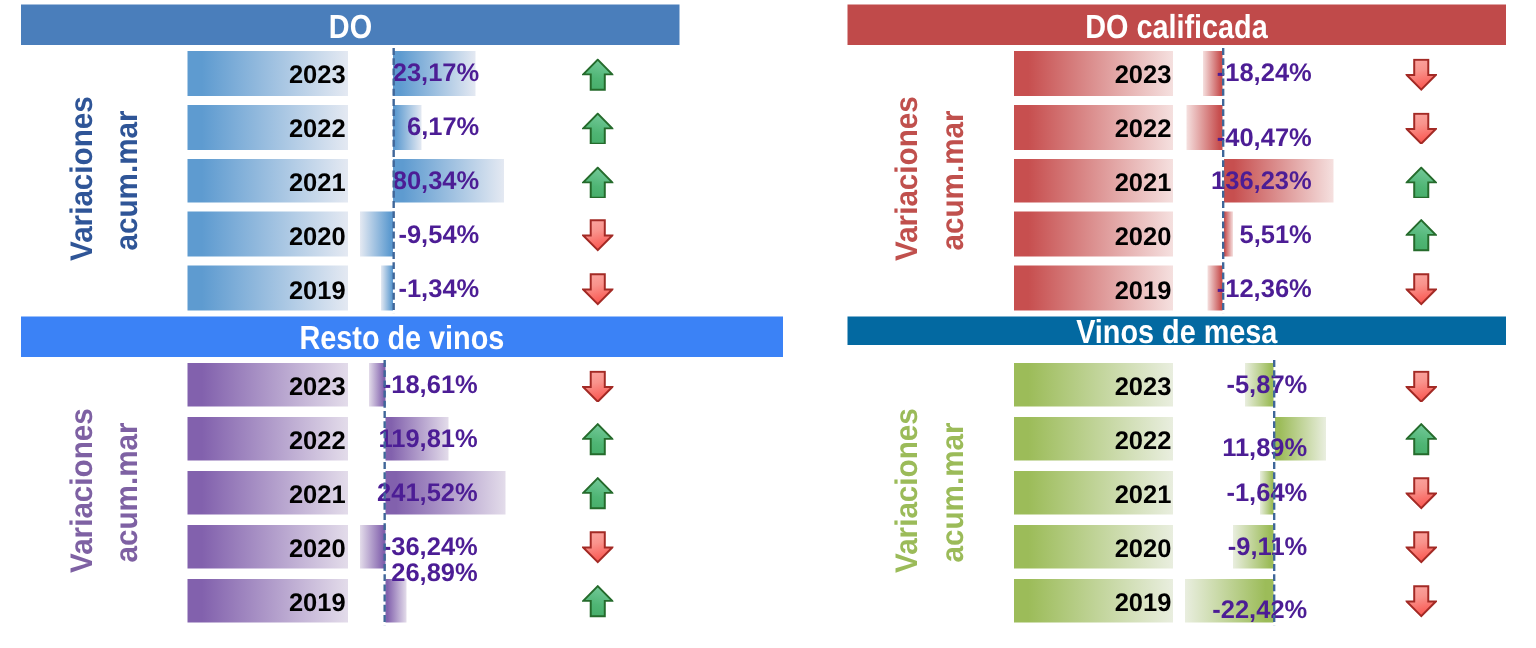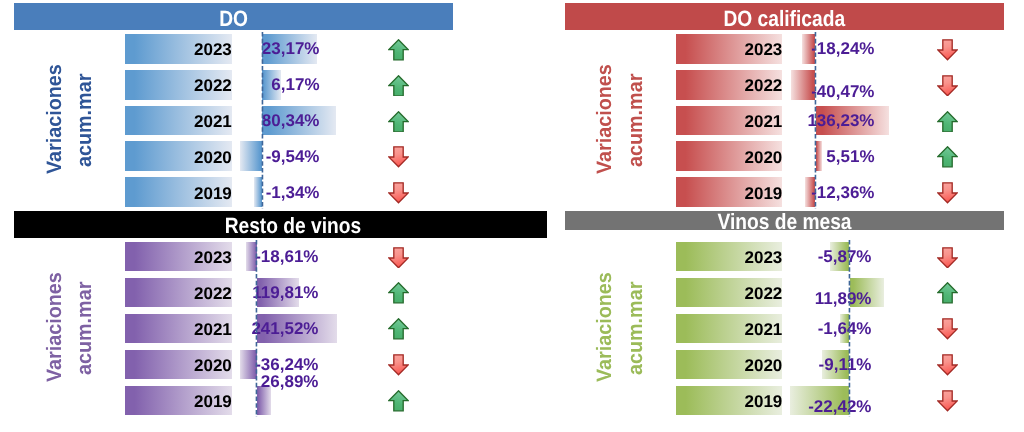--- a/index.html
+++ b/index.html
@@ -8,21 +8,21 @@
        -webkit-font-smoothing:antialiased;text-rendering:geometricPrecision;}
   .panel{position:absolute;left:0;top:0;width:1024px;height:432px;}
   .phead{position:absolute;display:flex;align-items:center;justify-content:center;
          overflow:hidden;}
   .phead>span{color:#ffffff;font-weight:bold;font-size:22.2px;line-height:1;
          display:inline-block;transform:scaleX(0.865) translateY(1.6px);white-space:nowrap;}
   .side{position:absolute;font-weight:bold;font-size:20.8px;line-height:1;
         white-space:nowrap;transform-origin:0 0;}
   .ybar{position:absolute;}
   .ylbl{position:absolute;line-height:1;display:flex;align-items:center;
-        justify-content:flex-end;}
+        justify-content:center;margin-left:33px;}
   .ylbl>span{font-weight:bold;font-size:17.0px;color:#000;display:inline-block;
         transform:translateY(1.2px);white-space:nowrap;}
   .dbar{position:absolute;}
   .axis{position:absolute;width:3px;overflow:hidden;}
   .axis svg{display:block;}
   .pct{position:absolute;line-height:1;display:flex;align-items:center;
        justify-content:flex-end;}
   .pct>span{font-weight:bold;font-size:17.0px;color:#4c1d95;display:inline-block;
        transform:translateY(0.0px);transform-origin:100% 50%;white-space:nowrap;}
   .arw{position:absolute;}
@@ -248,21 +248,21 @@
           <path d="M51.5 105 L4 55.5 L28.5 55.5 L28.5 4 L74.5 4 L74.5 55.5 L99 55.5 Z" fill="url(#g14)" stroke="#A32A25" stroke-width="6.5" stroke-linejoin="miter"></path>
         </svg></div>
   </div>
   <div class="axis" style="left:814.05px;top:32px;height:177px;">
       <svg width="3" height="177">
         <line x1="1.45" y1="0" x2="1.45" y2="177" stroke="#3F6699" stroke-width="1.6" stroke-dasharray="4.6 2.2"></line>
       </svg>
     </div>
 </div>
 <div class="panel">
-  <div class="phead" style="left:14px;top:210.8px;width:508px;height:27.4px;background:#000000;padding-left:25px;">
+  <div class="phead" style="left:14px;top:210.8px;width:508px;height:27.4px;background:#3b82f6;">
       <span>Resto de vinos</span>
     </div>
   <div class="side" style="left:44.5px;top:381.7px;color:#7E61A3;transform:rotate(-90deg) scaleX(0.95);transform-origin:0 0;">Variaciones</div>
   <div class="side" style="left:75.3px;top:374.7px;color:#7E61A3;transform:rotate(-90deg) scaleX(0.95);transform-origin:0 0;">acum.mar</div>
   <div>
     <div class="ybar" style="left:125.3px;top:241.8px;width:106.5px;height:29.3px;background:linear-gradient(to right,#8261AD 0%,#8261AD 9%,#E3DCEA 100%);"></div>
     <div class="ylbl" style="left:125.3px;top:241.8px;width:106.5px;height:29.3px;">
         <span>2023</span>
       </div>
     <div class="dbar" style="left:245.65px;top:241.8px;width:11.15px;height:29.3px;background:linear-gradient(to left,#8261AD 0%,#8261AD 9%,#E3DCEA 100%);"></div>
@@ -360,21 +360,21 @@
           <path d="M51.5 4 L99 53.5 L74.5 53.5 L74.5 105 L28.5 105 L28.5 53.5 L4 53.5 Z" fill="url(#g24)" stroke="#256B2C" stroke-width="6.5" stroke-linejoin="miter"></path>
         </svg></div>
   </div>
   <div class="axis" style="left:255.35px;top:239.8px;height:177.1px;">
       <svg width="3" height="177.1">
         <line x1="1.45" y1="0" x2="1.45" y2="177.1" stroke="#3F6699" stroke-width="1.6" stroke-dasharray="4.6 2.2"></line>
       </svg>
     </div>
 </div>
 <div class="panel">
-  <div class="phead" style="left:565px;top:210.8px;width:439.2px;height:19px;background:#737373;">
+  <div class="phead" style="left:565px;top:210.8px;width:439.2px;height:19px;background:#0369a1;">
       <span>Vinos de mesa</span>
     </div>
   <div class="side" style="left:595px;top:381.7px;color:#9BBB59;transform:rotate(-90deg) scaleX(0.95);transform-origin:0 0;">Variaciones</div>
   <div class="side" style="left:625.8px;top:374.7px;color:#9BBB59;transform:rotate(-90deg) scaleX(0.95);transform-origin:0 0;">acum.mar</div>
   <div>
     <div class="ybar" style="left:675.8px;top:241.8px;width:106.5px;height:29.3px;background:linear-gradient(to right,#9CBC59 0%,#9CBC59 9%,#E9EEDF 100%);"></div>
     <div class="ylbl" style="left:675.8px;top:241.8px;width:106.5px;height:29.3px;">
         <span>2023</span>
       </div>
     <div class="dbar" style="left:829.84px;top:241.8px;width:19.66px;height:29.3px;background:linear-gradient(to left,#9CBC59 0%,#9CBC59 9%,#E9EEDF 100%);"></div>

